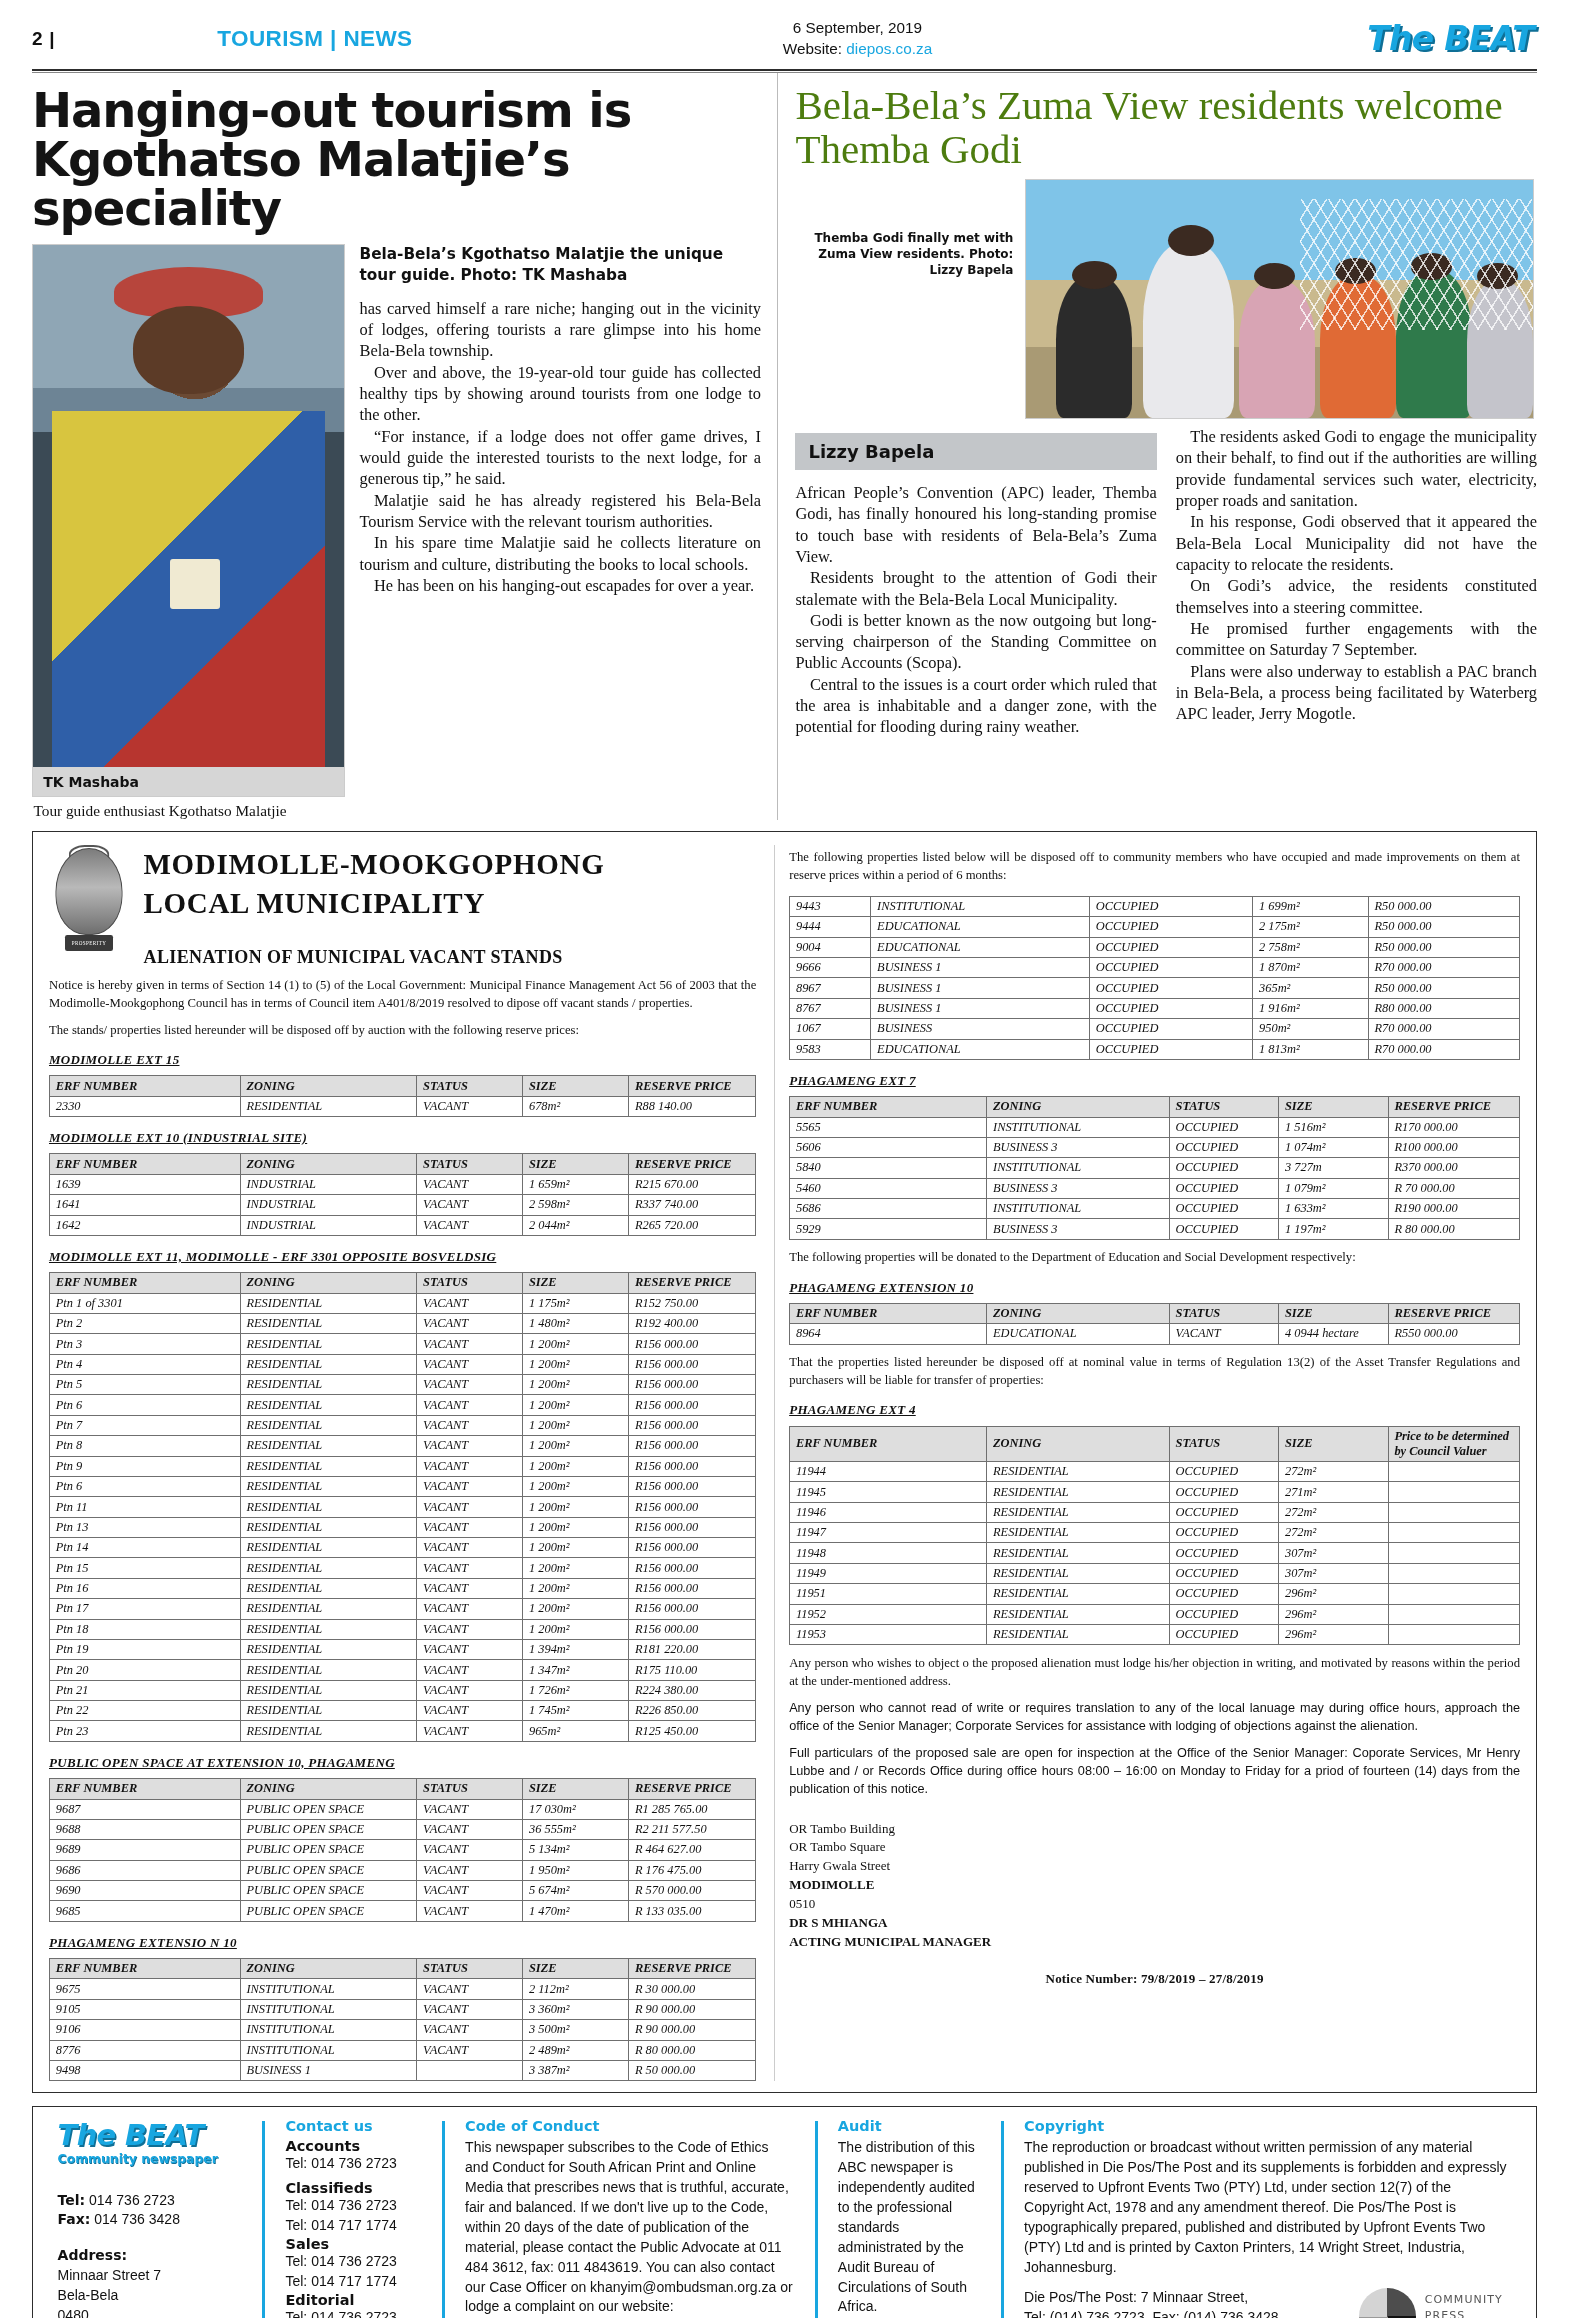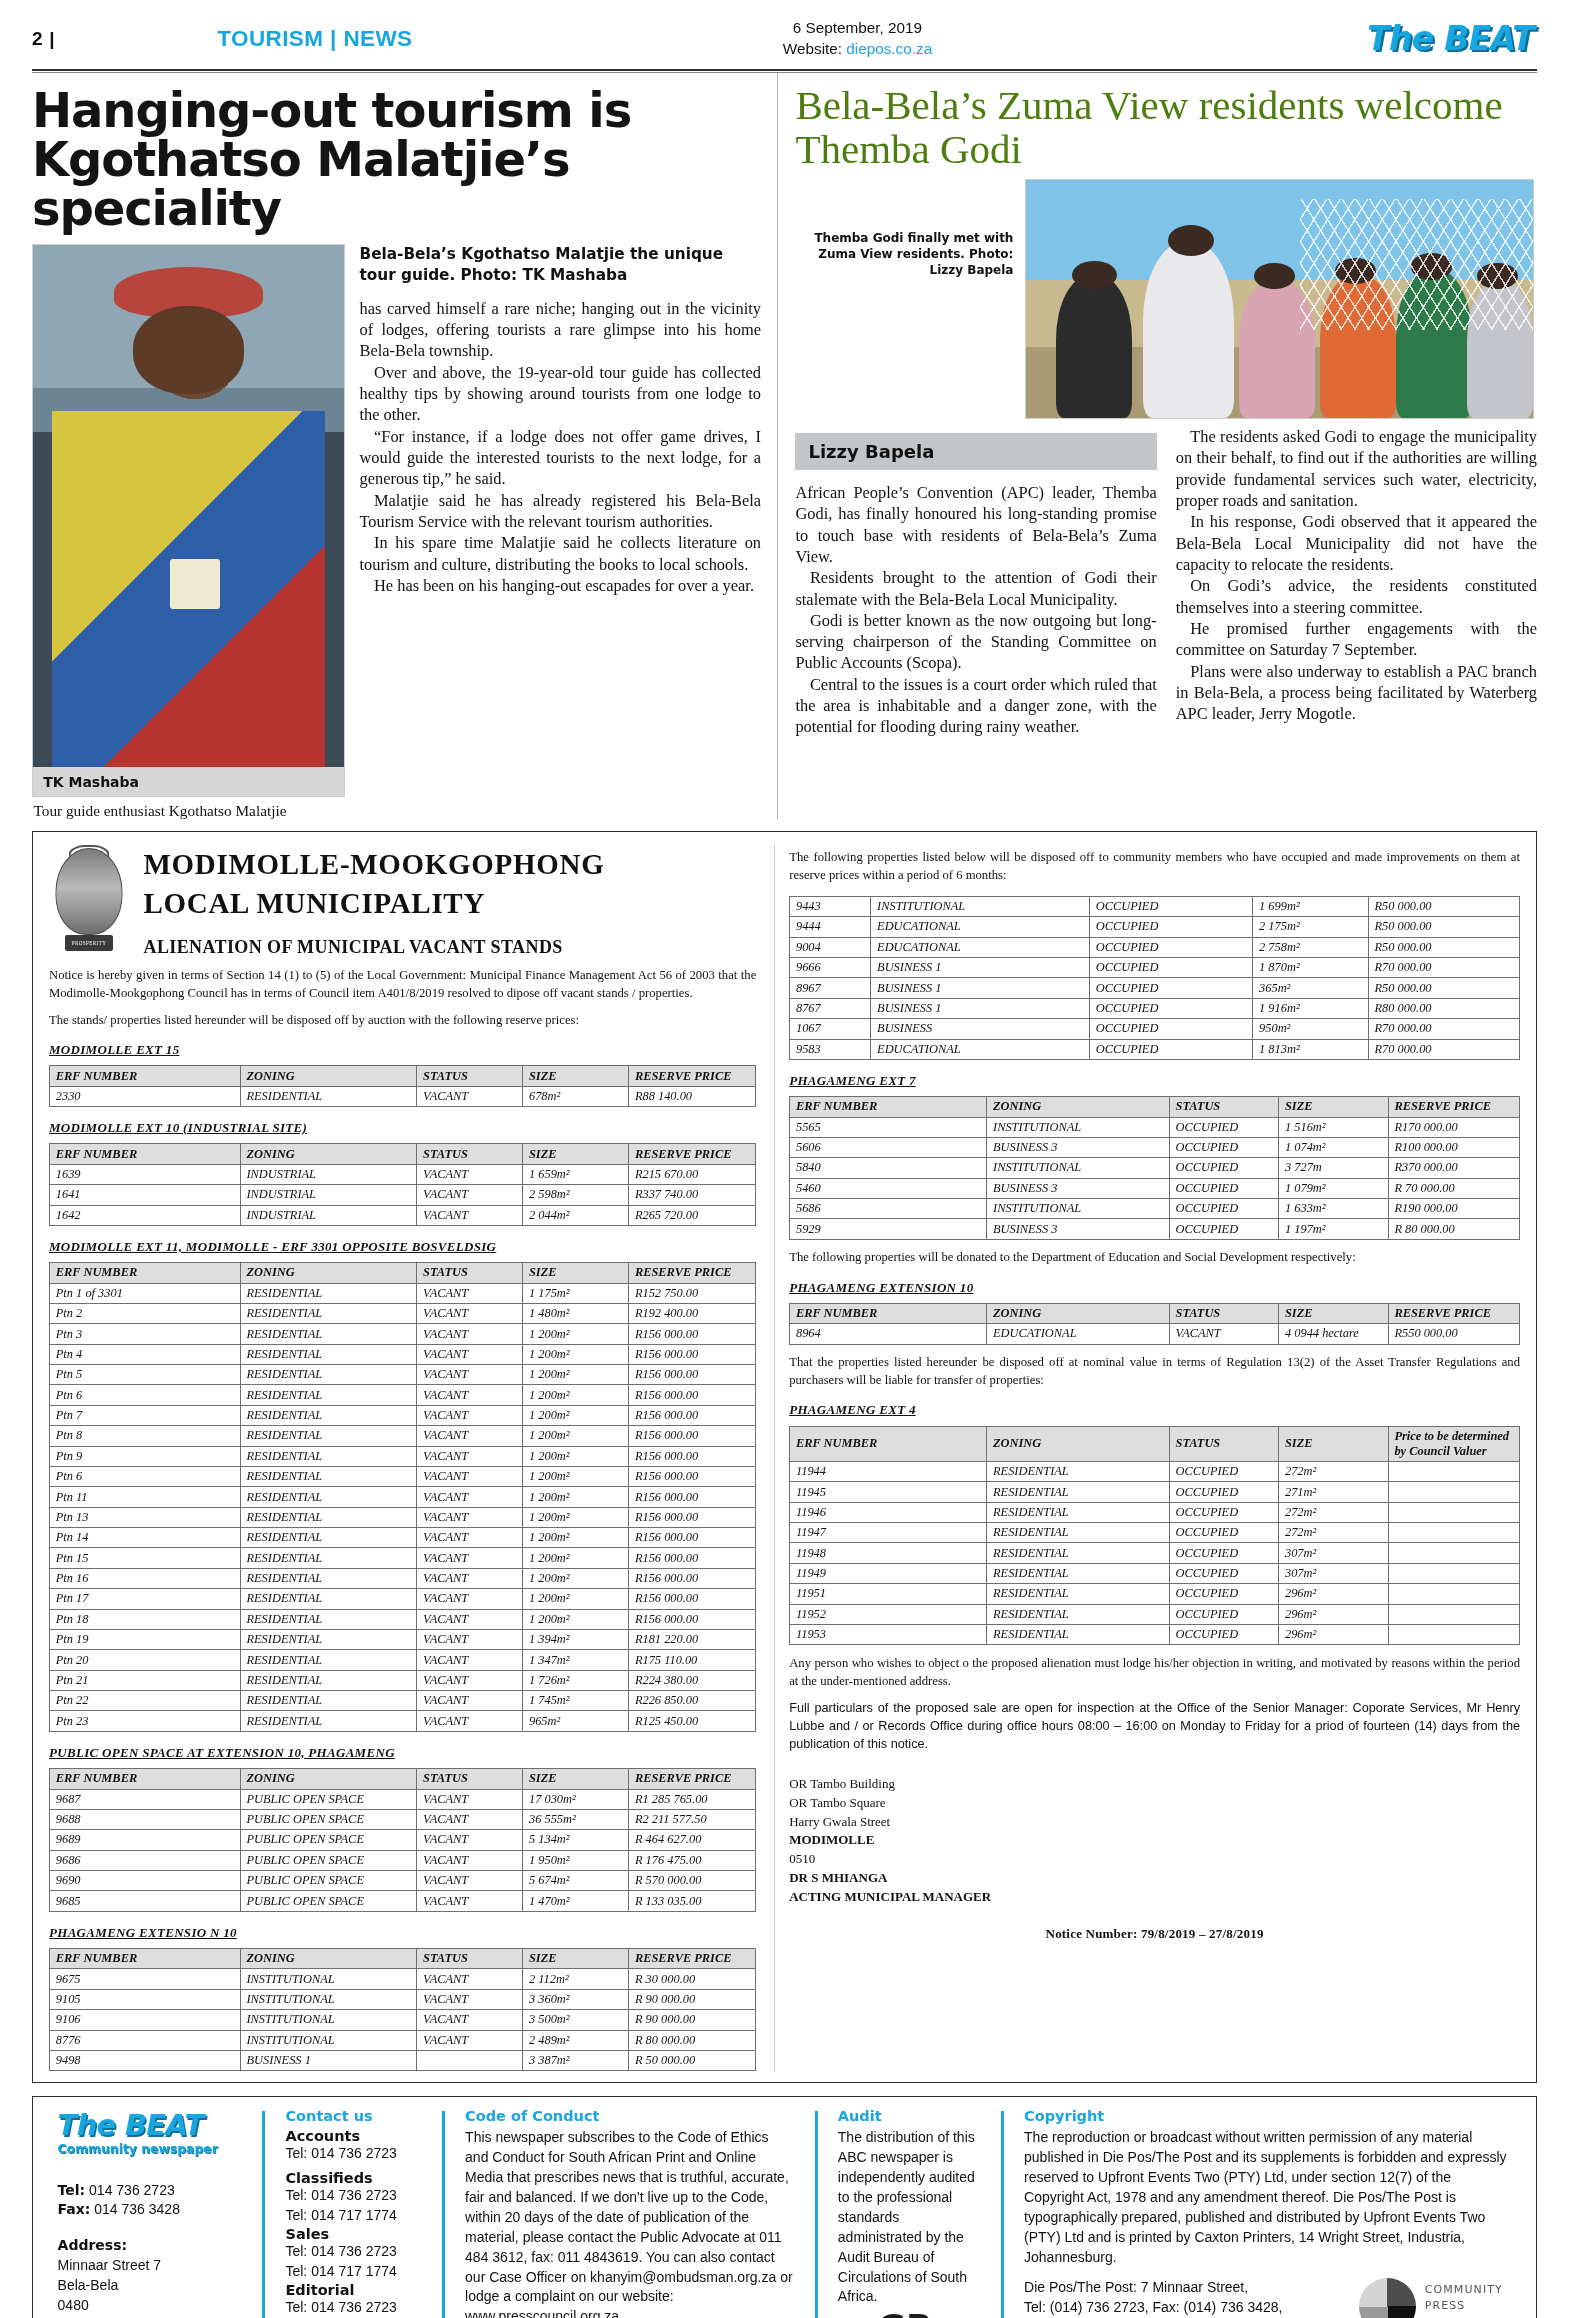--- a/index.html
+++ b/index.html
@@ -134,21 +134,21 @@
   .crest .band { position:absolute; left:50%; bottom:2.9px; transform:translateX(-50%);
      width:48px; height:16px; background:#3a3a3a; border-radius:2.2px; }
   .crest .band span { color:#fff; font-size:5.1px; display:block; text-align:center; line-height:16px; letter-spacing:0.4px;}
 
   .notice-title {
     font-family:"Liberation Serif", serif; font-weight:bold;
     font-size:29px; letter-spacing:0.7px; line-height:1.35; margin:0;
   }
   .notice-sub {
     font-family:"Liberation Serif", serif; font-weight:bold;
-    font-size:18px; letter-spacing:0.4px; margin-top:13px;
+    font-size:18px; letter-spacing:0.4px; margin-top:23px;
   }
   .ntxt { font-size:12.7px; line-height:1.42; margin:8.7px 0 0 0; text-align:justify;}
   .ntxt.sans { font-family:"Liberation Sans", sans-serif; }
   .sect-head {
     font-weight:bold; font-style:italic; font-size:13px; letter-spacing:0.3px;
     text-decoration:underline; margin:13px 0 7.3px 0;
   }
   table.erf { width:100%; border-collapse:collapse; font-size:12.4px; font-style:italic; }
   table.erf th, table.erf td { border:0.7px solid #6f6f6f; padding:2.2px 5.8px; text-align:left; }
   table.erf th { background:#dedede; font-weight:bold; font-style:italic; }
@@ -853,20 +853,21 @@
                 <td>11953</td>
                 <td>RESIDENTIAL</td>
                 <td>OCCUPIED</td>
                 <td>296m²</td>
                 <td></td>
               </tr>
             </tbody>
         </table>
 
         <div class="ntxt">Any person who wishes to object o the proposed alienation must lodge his/her objection in writing, and motivated by reasons within the period at the under-mentioned address.</div>
+        <div class="ntxt sans">Any person who cannot read of write or requires translation to any of the local lanuage may during office hours, approach the office of the Senior Manager;  Corporate Services for assistance with lodging of objections against the alienation.</div>
         <div class="ntxt sans">Full particulars of the proposed sale are open for inspection at the Office of the Senior Manager: Coporate Services, Mr Henry Lubbe and / or Records Office during office hours 08:00 – 16:00 on Monday to Friday for a priod of fourteen (14) days from the publication of this notice.</div>
 
         <div class="addr-row">
           <div class="l">
             <div>OR Tambo Building</div>
             <div>OR Tambo Square</div>
             <div>Harry Gwala Street</div>
             <div style="font-weight:bold">MODIMOLLE</div>
             <div>0510</div>
           </div>

